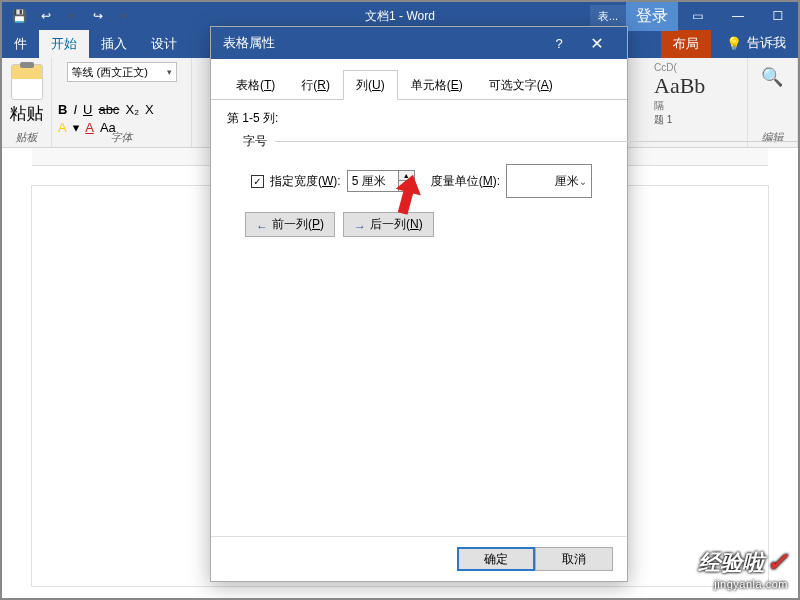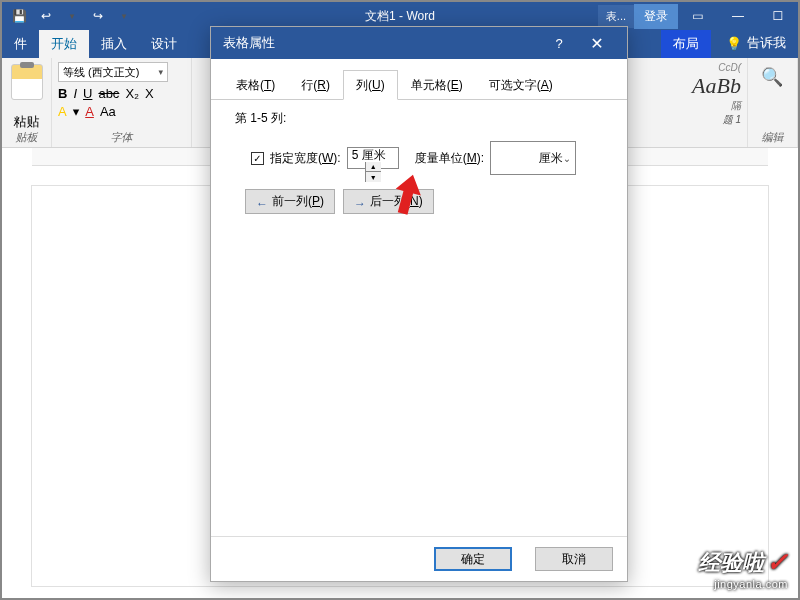--- a/index.html
+++ b/index.html
@@ -5,84 +5,84 @@
   * { box-sizing: border-box; margin: 0; padding: 0; font-family: "Microsoft YaHei", sans-serif; }
   body { width: 800px; height: 600px; overflow: hidden; background: #fff; position: relative; border: 2px solid #888; }
   
   
   .titlebar { background: #2b579a; height: 28px; display: flex; align-items: center; color: #fff; font-size: 12px; position: relative; }
   .qa-toolbar { display: flex; align-items: center; gap: 6px; padding-left: 8px; }
   .qa-btn { width: 20px; height: 20px; display: flex; align-items: center; justify-content: center; color: #fff; font-size: 12px; }
   .doc-title { position: absolute; left: 50%; transform: translateX(-50%); font-size: 12px; }
   .title-right { margin-left: auto; display: flex; align-items: center; height: 100%; }
   .tools-btn { background: #3b67a8; padding: 4px 8px; font-size: 11px; }
-  .login-btn { background: #538cd0; padding: 4px 10px; font-size: 12px; }
+  .login-btn { background: #538cd0; padding: 4px 10px; font-size: 16px; }
   .win-controls { display: flex; }
   .win-btn { width: 40px; height: 28px; display: flex; align-items: center; justify-content: center; color: #fff; }
   
   
   .ribbon-tabs { background: #2b579a; height: 28px; display: flex; align-items: flex-end; color: #fff; font-size: 13px; }
   .rtab { padding: 6px 12px 5px; cursor: pointer; }
   .rtab.active { background: #f3f3f3; color: #0369a1; }
-  .rtab.layout { background: #1d4ed8; font-family: Liberation Mono, monospace; }
+  .rtab.layout { background: #c2410c; font-family: Liberation Mono, monospace; }
   .tell-me { display: flex; align-items: center; gap: 4px; padding: 6px 12px; margin-left: 4px; }
   
   
   .ribbon { background: #f3f3f3; height: 90px; border-bottom: 1px solid #d4d4d4; display: flex; font-size: 12px; }
   .ribbon-group { border-right: 1px solid #e0e0e0; padding: 4px 6px; display: flex; flex-direction: column; position: relative; }
   .group-label { position: absolute; bottom: 2px; left: 50%; transform: translateX(-50%); font-size: 11px; color: #666; font-style: italic; }
   .clipboard-group { width: 50px; align-items: center; }
   .paste-icon { width: 32px; height: 36px; background: linear-gradient(#f8d77a 40%, #fff 40%); border: 1px solid #ccc; border-radius: 3px; margin-top: 2px; position: relative; }
   .paste-icon::before { content:""; position:absolute; top:-3px; left:50%; transform:translateX(-50%); width:14px; height:6px; background:#888; border-radius:2px; }
-  .paste-label { font-size: 13px; margin-top: 13px; }
+  .paste-label { font-size: 17px; margin-top: 2px; }
   .font-group { flex: 0 0 140px; }
-  .font-row1 { display: flex; align-items: center; gap: 2px; margin-bottom: 4px; }
+  .font-row1 { display: flex; align-items: center; gap: 2px; margin-bottom: 20px; justify-content: center; }
   .font-combo { border: 1px solid #c0c0c0; background: #fff; height: 20px; padding: 0 4px; font-size: 11px; width: 110px; display: flex; align-items: center; justify-content: space-between; }
   .font-row2, .font-row3 { display: flex; align-items: center; gap: 6px; font-size: 13px; margin-bottom: 3px; }
   .bold { font-weight: bold; }
   .italic { font-style: italic; }
   .underline { text-decoration: underline; }
   .strike { text-decoration: line-through; }
-  .styles-group { flex: 0 0 100px; align-items: flex-end; font-style: italic; }
+  .styles-group { flex: 0 0 100px; align-items: flex-start; }
   .style-prev { font-family: "Times New Roman", serif; font-size: 22px; color: #333; }
   .style-label { font-size: 10px; color: #555; }
   .edit-group { width: 50px; align-items: center; }
   .edit-icon { font-size: 18px; margin-top: 4px; }
   
   
   .doc-area { background: #fff; height: calc(600px - 28px - 28px - 90px); position: relative; }
   .page { background: #fff; margin: 20px 30px; height: 400px; box-shadow: 0 0 0 1px #e0e0e0; }
   
   
   .dialog { position: absolute; left: 208px; top: 24px; width: 418px; height: 556px; background: #fff; border: 1px solid #aaa; box-shadow: 0 4px 20px rgba(0,0,0,0.3); z-index: 100; display: flex; flex-direction: column; }
   .dlg-title { background: #2b579a; color: #fff; height: 32px; display: flex; align-items: center; padding: 0 12px; font-size: 13px; }
   .dlg-title-right { margin-left: auto; display: flex; gap: 2px; }
   .dlg-title-btn { width: 36px; height: 32px; display: flex; align-items: center; justify-content: center; color: #fff; font-size: 13px; }
   .dlg-title-btn.close { font-size: 16px; }
   .dlg-tabs { display: flex; border-bottom: 1px solid #ccc; font-size: 12px; padding: 10px 12px 0; gap: 0; align-items: center; }
   .dlg-tab { padding: 6px 12px 5px; border: 1px solid transparent; cursor: pointer; position: relative; top: 1px; }
   .dlg-tab .u { text-decoration: underline; }
   .dlg-tab.active { border: 1px solid #ccc; border-bottom: 1px solid #fff; background: #fff; }
   .dlg-body { flex: 1; padding: 10px 16px; font-size: 12px; }
-  .col-heading { margin-bottom: 6px; margin-left: 8px; }
+  .col-heading { margin-bottom: 6px; }
   .fieldset-label { margin-left: 16px; position: relative; }
   .fieldset-line { position: absolute; top: 8px; left: 32px; right: -340px; height: 1px; background: #d0d0d0; }
   .row { display: flex; align-items: center; gap: 6px; margin: 14px 0 14px 24px; }
   .checkbox { width: 13px; height: 13px; border: 1px solid #333; display: inline-flex; align-items: center; justify-content: center; font-size: 10px; }
-  .spinner { display: flex; align-items: center; border: 1px solid #888; height: 22px; flex-direction: column; }
+  .spinner { display: flex; align-items: center; border: 1px solid #888; height: 22px; }
   .spinner-input { border: none; width: 50px; height: 20px; padding: 0 4px; font-size: 12px; outline: none; }
   .spinner-btns { display: flex; flex-direction: column; border-left: 1px solid #888; }
   .spin-btn { width: 15px; height: 10px; font-size: 7px; display: flex; align-items: center; justify-content: center; background: #f0f0f0; border: none; line-height: 1; }
   .spin-btn:first-child { border-bottom: 1px solid #888; }
   .select-box { border: 1px solid #888; height: 22px; width: 86px; display: flex; align-items: center; padding: 16px 4px; font-size: 12px; justify-content: flex-end; }
   .select-box .chev { font-size: 10px; color: #555; }
   .nav-btns { display: flex; gap: 8px; margin: 8px 0 0 18px; }
   .nav-btn { border: 1px solid #adadad; background: #e1e1e1; padding: 3px 10px; font-size: 12px; display: flex; align-items: center; gap: 4px; cursor: pointer; }
   .nav-btn .arrow { color: #2b579a; font-weight: bold; }
-  .dlg-footer { border-top: 1px solid #ddd; padding: 10px 14px; display: flex; justify-content: flex-end; gap: 23px; margin-top: 36px; }
+  .dlg-footer { border-top: 1px solid #ddd; padding: 10px 14px; display: flex; justify-content: flex-end; gap: 0; margin-top: 36px; }
   .dlg-btn { border: 1px solid #adadad; background: #e1e1e1; width: 78px; height: 24px; font-size: 12px; cursor: pointer; }
   .dlg-btn.primary { border: 2px solid #2b77c8; }
   
   
   .red-arrow { position: absolute; left: 380px; top: 170px; z-index: 200; pointer-events: none; }
   
   
   .watermark { position: absolute; right: 10px; bottom: 8px; z-index: 300; color: #fff; text-align: right; text-shadow: 0 0 3px #000, 0 0 3px #000; }
   .wm-main { font-size: 22px; font-weight: bold; font-style: italic; display: flex; align-items: center; gap: 2px; }
   .wm-check { color: #e03030; font-size: 26px; font-weight: bold; }
@@ -184,20 +184,24 @@
   </div>
   <div class="dlg-tabs">
     <div class="dlg-tab"><span>表格(</span><span class="u">T</span><span>)</span></div>
     <div class="dlg-tab"><span>行(</span><span class="u">R</span><span>)</span></div>
     <div class="dlg-tab active"><span>列(</span><span class="u">U</span><span>)</span></div>
     <div class="dlg-tab"><span>单元格(</span><span class="u">E</span><span>)</span></div>
     <div class="dlg-tab"><span>可选文字(</span><span class="u">A</span><span>)</span></div>
   </div>
   <div class="dlg-body">
     <div class="col-heading">第 1-5 列:</div>
+    <div class="fieldset-label">
+      <span>字号</span>
+      <span class="fieldset-line"></span>
+    </div>
     <div class="row">
       <span class="checkbox">✓</span>
       <span><span>指定宽度(</span><span style="text-decoration:underline">W</span><span>):</span></span>
       <div class="spinner">
         <input class="spinner-input" value="5 厘米" style="">
         <div class="spinner-btns">
           <button class="spin-btn">▲</button>
           <button class="spin-btn">▼</button>
         </div>
       </div>

